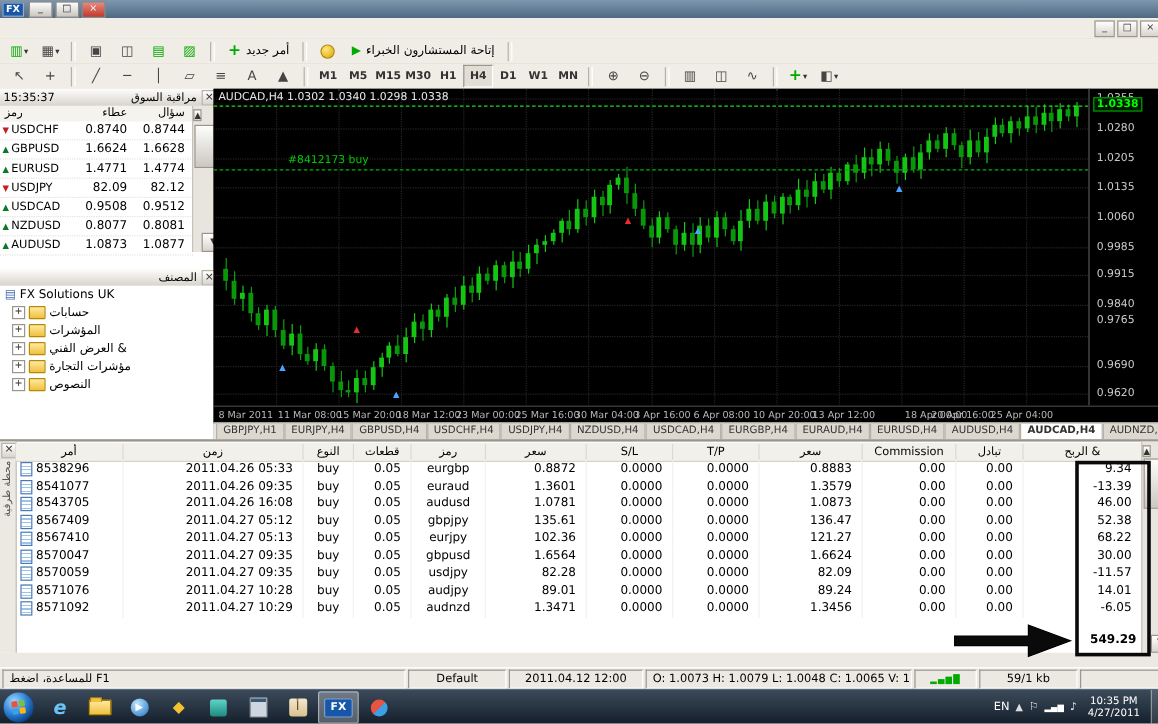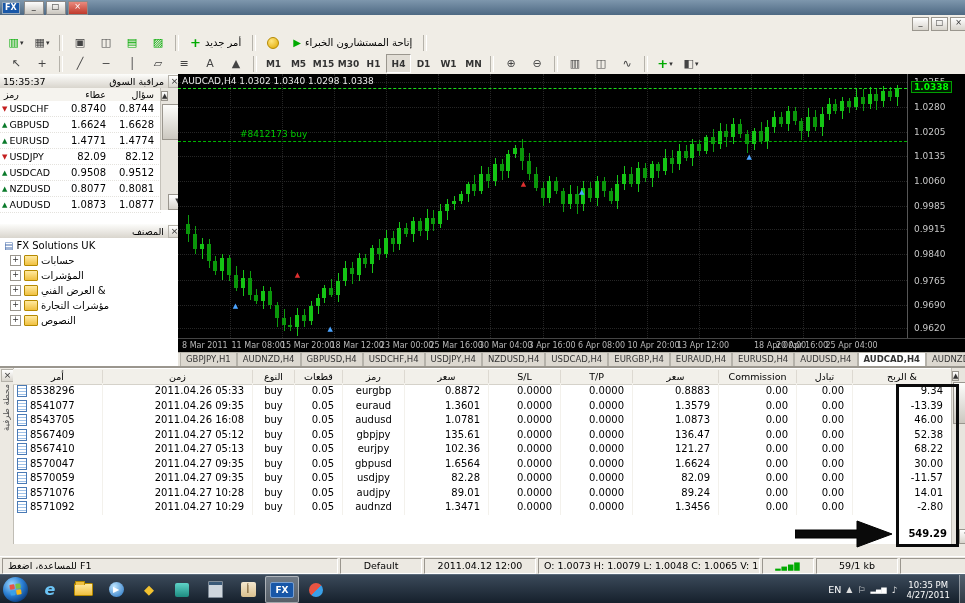--- a/index.html
+++ b/index.html
@@ -639,21 +639,21 @@
       </div>
     <div id="paxis">
         <div class="ptick" style="top: 3.35443px;">1.0355</div>
         <div class="ptick" style="top: 28.4177px;">1.0280</div>
         <div class="ptick" style="top: 53.481px;">1.0205</div>
         <div class="ptick" style="top: 76.8734px;">1.0135</div>
         <div class="ptick" style="top: 101.937px;">1.0060</div>
         <div class="ptick" style="top: 127px;">0.9985</div>
         <div class="ptick" style="top: 150.392px;">0.9915</div>
         <div class="ptick" style="top: 175.456px;">0.9840</div>
-        <div class="ptick" style="top: 202px;">0.9765</div>
+        <div class="ptick" style="top: 188px;">0.9765</div>
         <div class="ptick" style="top: 225.582px;">0.9690</div>
         <div class="ptick" style="top: 248.975px;">0.9620</div>
         <div class="pbadge" style="top: 7.03544px;">1.0338</div>
       </div>
     <div id="taxis">
         <span class="ttick" style="left: 4px;">8 Mar 2011</span>
         <span class="ttick" style="left: 53.5px;">11 Mar 08:00</span>
         <span class="ttick" style="left: 103px;">15 Mar 20:00</span>
         <span class="ttick" style="left: 152.5px;">18 Mar 12:00</span>
         <span class="ttick" style="left: 202px;">23 Mar 00:00</span>
@@ -664,21 +664,21 @@
         <span class="ttick" style="left: 449.5px;">10 Apr 20:00</span>
         <span class="ttick" style="left: 499px;">13 Apr 12:00</span>
         <span class="ttick" style="left: 576px;">18 Apr 00:00</span>
         <span class="ttick" style="left: 598px;">20 Apr 16:00</span>
         <span class="ttick" style="left: 647.5px;">25 Apr 04:00</span>
       </div>
   </div>
   <div class="ctabs">
     <div id="chart-tabs-strip">
         <span class="ctab">GBPJPY,H1</span>
-        <span class="ctab">AUDNZD,H4</span>
+        <span class="ctab">EURJPY,H4</span>
         <span class="ctab">GBPUSD,H4</span>
         <span class="ctab">USDCHF,H4</span>
         <span class="ctab">USDJPY,H4</span>
         <span class="ctab">NZDUSD,H4</span>
         <span class="ctab">USDCAD,H4</span>
         <span class="ctab">EURGBP,H4</span>
         <span class="ctab">EURAUD,H4</span>
         <span class="ctab">EURUSD,H4</span>
         <span class="ctab">AUDUSD,H4</span>
         <span class="ctab active">AUDCAD,H4</span>
@@ -850,21 +850,21 @@
           <span class="td c1">2011.04.27 10:29</span>
           <span class="td c2">buy</span>
           <span class="td c3">0.05</span>
           <span class="td c4">audnzd</span>
           <span class="td c5">1.3471</span>
           <span class="td c6">0.0000</span>
           <span class="td c7">0.0000</span>
           <span class="td c8">1.3456</span>
           <span class="td c9">0.00</span>
           <span class="td c10">0.00</span>
-          <span class="td c11">-2.80</span>
+          <span class="td c11">-6.05</span>
         </div>
       </div>
     <div class="t-total">549.29</div>
     <div class="t-scroll">
       <span class="sbtn">▲</span>
       <span class="sthumb"></span>
       <span class="sbtn bottom" style="position:absolute;bottom:0">▼</span>
     </div>
   </div>
 

